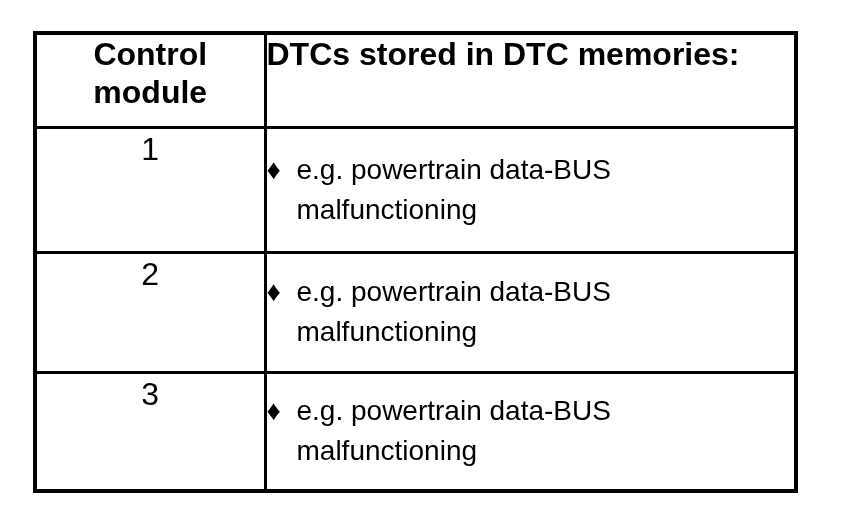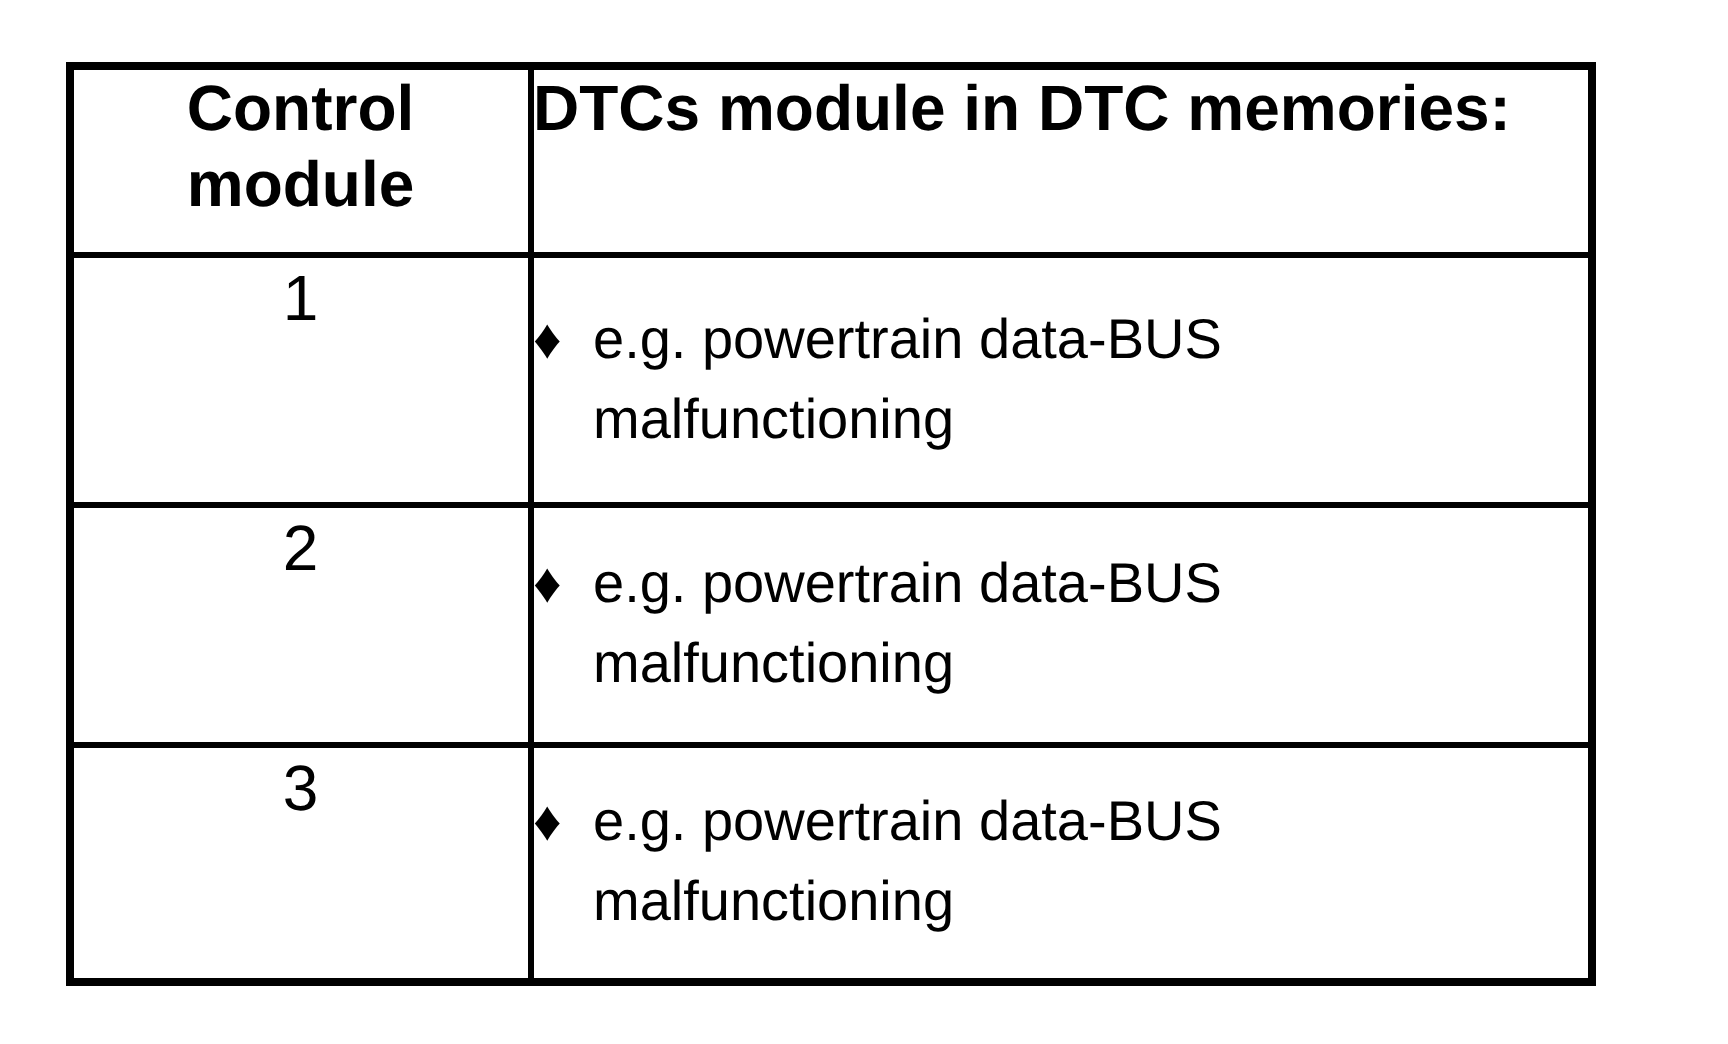--- a/index.html
+++ b/index.html
@@ -92,21 +92,21 @@
 <div class="canvas">
   <table class="dtc-table">
     <colgroup>
       <col class="col-module">
       <col class="col-dtc">
     </colgroup>
     <thead>
       <tr class="header-row">
         <th class="module-header">Control
 module</th>
-        <th class="dtc-header">DTCs module in DTC memories:</th>
+        <th class="dtc-header">DTCs stored in DTC memories:</th>
       </tr>
     </thead>
     <tbody>
       <tr class="row-1">
         <td class="module-cell">1</td>
         <td class="dtc-cell">
           <div class="bullet-line">
             <span class="bullet">♦</span>
             <div class="bullet-text">e.g. powertrain data-BUS malfunctioning</div>
           </div>

